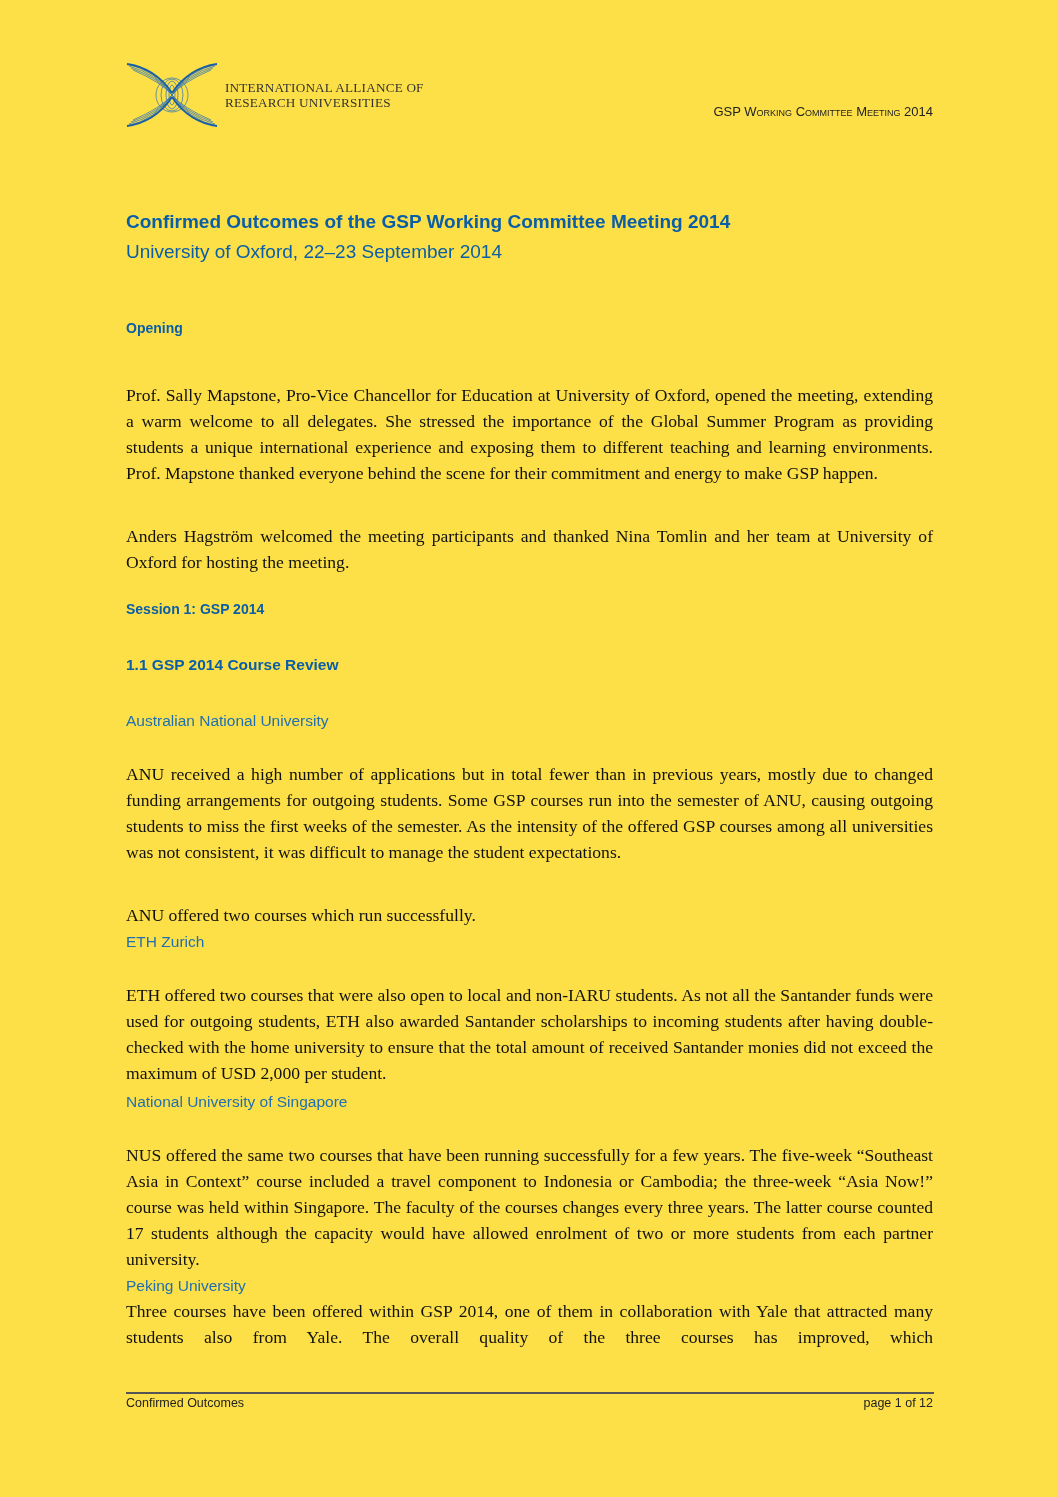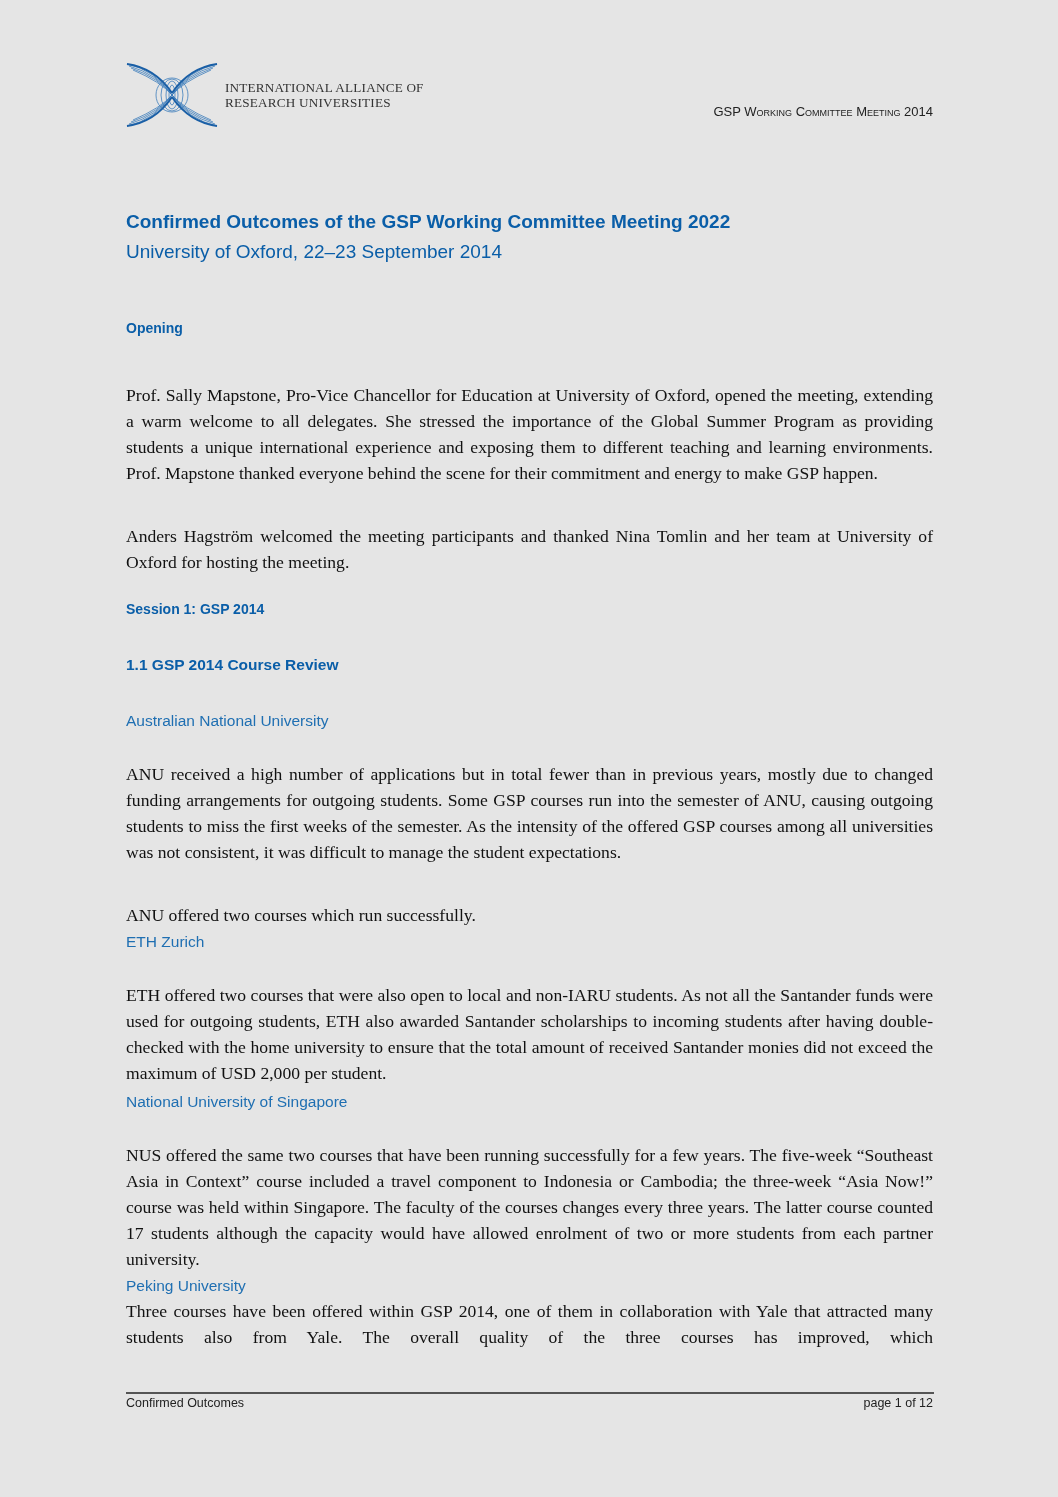--- a/index.html
+++ b/index.html
@@ -1,17 +1,17 @@
 <!DOCTYPE html>
 <html><head>
   <meta charset="utf-8">
   <style>
     html, body { margin: 0; padding: 0; background: #ffffff; }
     body { width: 1058px; height: 1497px; position: relative; overflow: hidden; }
-    .page { position: absolute; left: 0; top: 0; width: 1058px; height: 1497px; background: #e5e5e5; }
+    .page { position: absolute; left: 0; top: 0; width: 1058px; height: 1497px; background: #fde047; }
 
     .logo { position: absolute; left: 125px; top: 60px; width: 270px; height: 70px; }
     .logo svg { position: absolute; left: 0; top: 0; }
     .logo-text {
       position: absolute; left: 100px; top: 20px;
       font-family: "Liberation Serif", serif; font-size: 13.2px; line-height: 15px;
       color: #333; letter-spacing: 0.2px; white-space: nowrap;
     }
     .logo-text div { display: block; }
 
@@ -93,21 +93,21 @@
       <path d="M92 66 Q64 62 47 37" stroke="#1a5fa6" stroke-width="2" fill="none"></path>
     </svg>
     <div class="logo-text">
       <div>INTERNATIONAL ALLIANCE OF</div>
       <div>RESEARCH UNIVERSITIES</div>
     </div>
   </div>
 
   <div class="header-right">GSP Working Committee Meeting 2014</div>
 
-  <div class="title">Confirmed Outcomes of the GSP Working Committee Meeting 2022</div>
+  <div class="title">Confirmed Outcomes of the GSP Working Committee Meeting 2014</div>
   <div class="subtitle">University of Oxford, 22–23 September 2014</div>
 
   <div class="h1" style="top:320px;">Opening</div>
   <p class="para last-left" style="top:354px;">Prof. Sally Mapstone, Pro-Vice Chancellor for Education at University of Oxford, opened the meeting, extending a warm welcome to all delegates. She stressed the importance of the Global Summer Program as providing students a unique international experience and exposing them to different teaching and learning environments. Prof. Mapstone thanked everyone behind the scene for their commitment and energy to make GSP happen.</p>
   <p class="para last-left" style="top:495px;">Anders Hagström welcomed the meeting participants and thanked Nina Tomlin and her team at University of Oxford for hosting the meeting.</p>
 
   <div class="h1" style="top:601px;">Session 1: GSP 2014</div>
   <div class="h2" style="top:656px;">1.1 GSP 2014 Course Review</div>
 
   <div class="h3" style="top:712px;">Australian National University</div>

